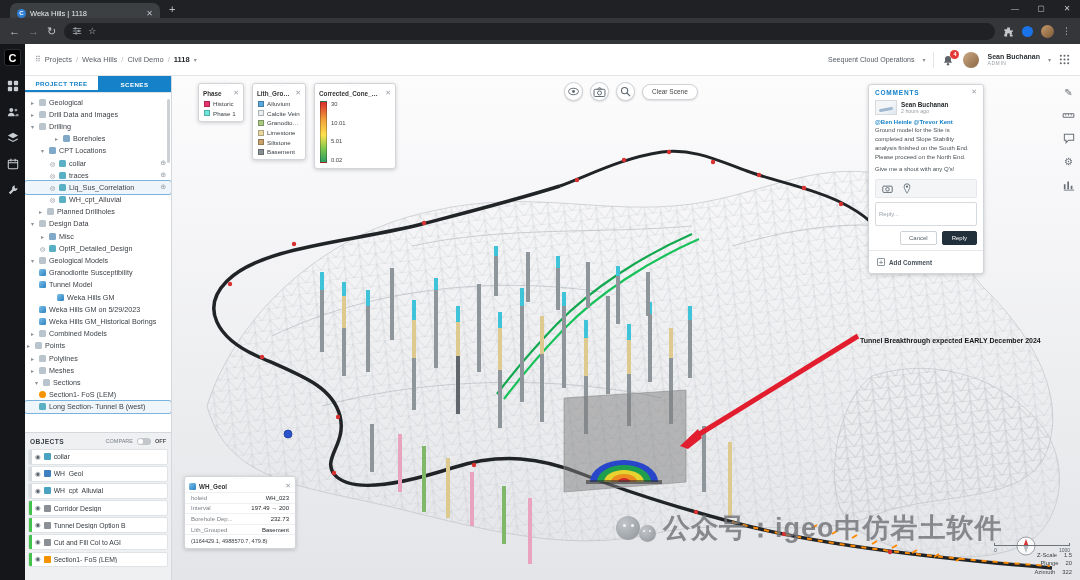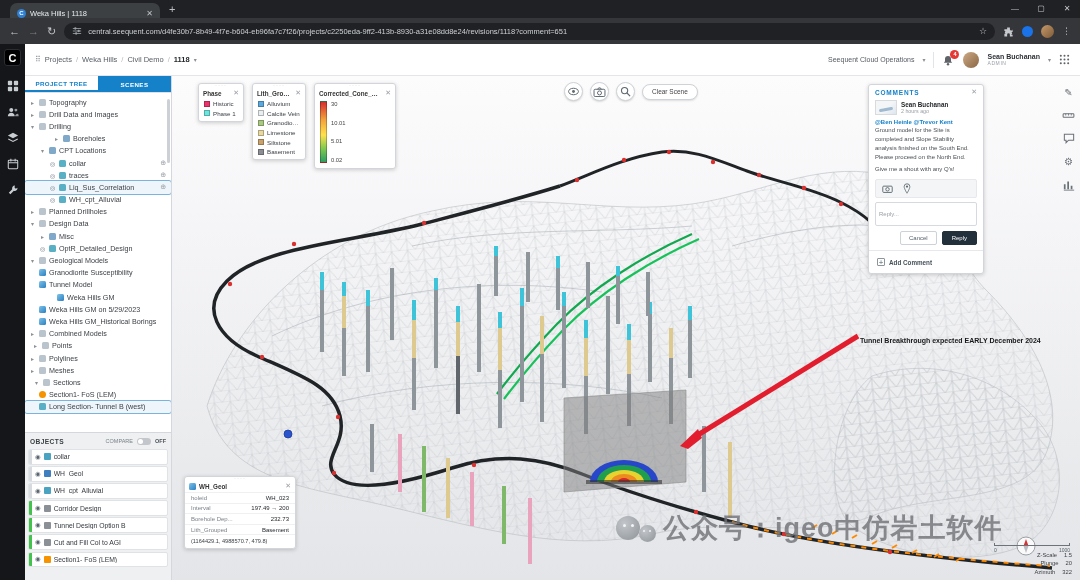--- a/index.html
+++ b/index.html
@@ -199,21 +199,20 @@
     <span class="nav-ic">↻</span>
     <div class="urlbar">
       <span style="display:flex;">
         <svg width="10" height="10" viewBox="0 0 12 12">
             <path d="M1 3h10M1 6h10M1 9h10" stroke="#9aa0a6" stroke-width="1"></path>
             <circle cx="4" cy="3" r="1.4" fill="#9aa0a6"></circle>
             <circle cx="8" cy="6" r="1.4" fill="#9aa0a6"></circle>
             <circle cx="5" cy="9" r="1.4" fill="#9aa0a6"></circle>
           </svg>
       </span>
-      <span class="url-text">central.seequent.com/d4fe30b7-8b49-4f7e-b604-eb96fa7c7f26/projects/c2250eda-9ff2-413b-8930-a31e08dd8e24/revisions/1118?comment=651</span>
       <span class="url-star">☆</span>
     </div>
     <span style="display:flex;">
       <svg width="11" height="11" viewBox="0 0 12 12">
           <path d="M4.5 1.5h3v2a1.5 1.5 0 1 0 3 0v3h-2a1.5 1.5 0 1 1 0 3h2v2h-3v-2a1.5 1.5 0 1 0-3 0v2h-3v-3h2a1.5 1.5 0 1 1 0-3h-2v-2h3z" fill="#c5c8cc"></path>
         </svg>
     </span>
     <span class="ext-dot"></span>
     <span class="br-avatar"></span>
     <span class="kebab">⋮</span>
@@ -309,21 +308,21 @@
 
   <div class="sidepanel">
     <div class="side-tabs">
       <div class="side-tab active">PROJECT TREE</div>
       <div class="side-tab inactive">SCENES</div>
     </div>
     <div class="tree">
       <div class="tree-row" style="padding-left:4px">
           <span class="caret">▸</span>
           <span class="ticon grp"></span>
-          <span class="tlabel">Topography</span>
+          <span class="tlabel">Geological</span>
         </div>
       <div class="tree-row" style="padding-left:4px">
           <span class="caret">▸</span>
           <span class="ticon grp"></span>
           <span class="tlabel">Drill Data and Images</span>
         </div>
       <div class="tree-row" style="padding-left:4px">
           <span class="caret">▾</span>
           <span class="ticon grp"></span>
           <span class="tlabel">Drilling</span>
@@ -354,21 +353,21 @@
           <span class="teye">◎</span>
           <span class="ticon data"></span>
           <span class="tlabel">Liq_Sus_Correlation</span>
           <span class="plus">⊕</span>
         </div>
       <div class="tree-row" style="padding-left:24px">
           <span class="teye">◎</span>
           <span class="ticon data"></span>
           <span class="tlabel">WH_cpt_Alluvial</span>
         </div>
-      <div class="tree-row" style="padding-left:4px">
+      <div class="tree-row" style="padding-left:12px">
           <span class="caret">▸</span>
           <span class="ticon grp"></span>
           <span class="tlabel">Planned Drillholes</span>
         </div>
       <div class="tree-row" style="padding-left:4px">
           <span class="caret">▾</span>
           <span class="ticon grp"></span>
           <span class="tlabel">Design Data</span>
         </div>
       <div class="tree-row" style="padding-left:14px">
@@ -404,21 +403,21 @@
         </div>
       <div class="tree-row" style="padding-left:14px">
           <span class="ticon cube"></span>
           <span class="tlabel">Weka Hills GM_Historical Borings</span>
         </div>
       <div class="tree-row" style="padding-left:4px">
           <span class="caret">▸</span>
           <span class="ticon grp"></span>
           <span class="tlabel">Combined Models</span>
         </div>
-      <div class="tree-row" style="padding-left:7px">
+      <div class="tree-row" style="padding-left:0">
           <span class="caret">▸</span>
           <span class="ticon grp"></span>
           <span class="tlabel">Points</span>
         </div>
       <div class="tree-row" style="padding-left:4px">
           <span class="caret">▸</span>
           <span class="ticon grp"></span>
           <span class="tlabel">Polylines</span>
         </div>
       <div class="tree-row" style="padding-left:4px">

